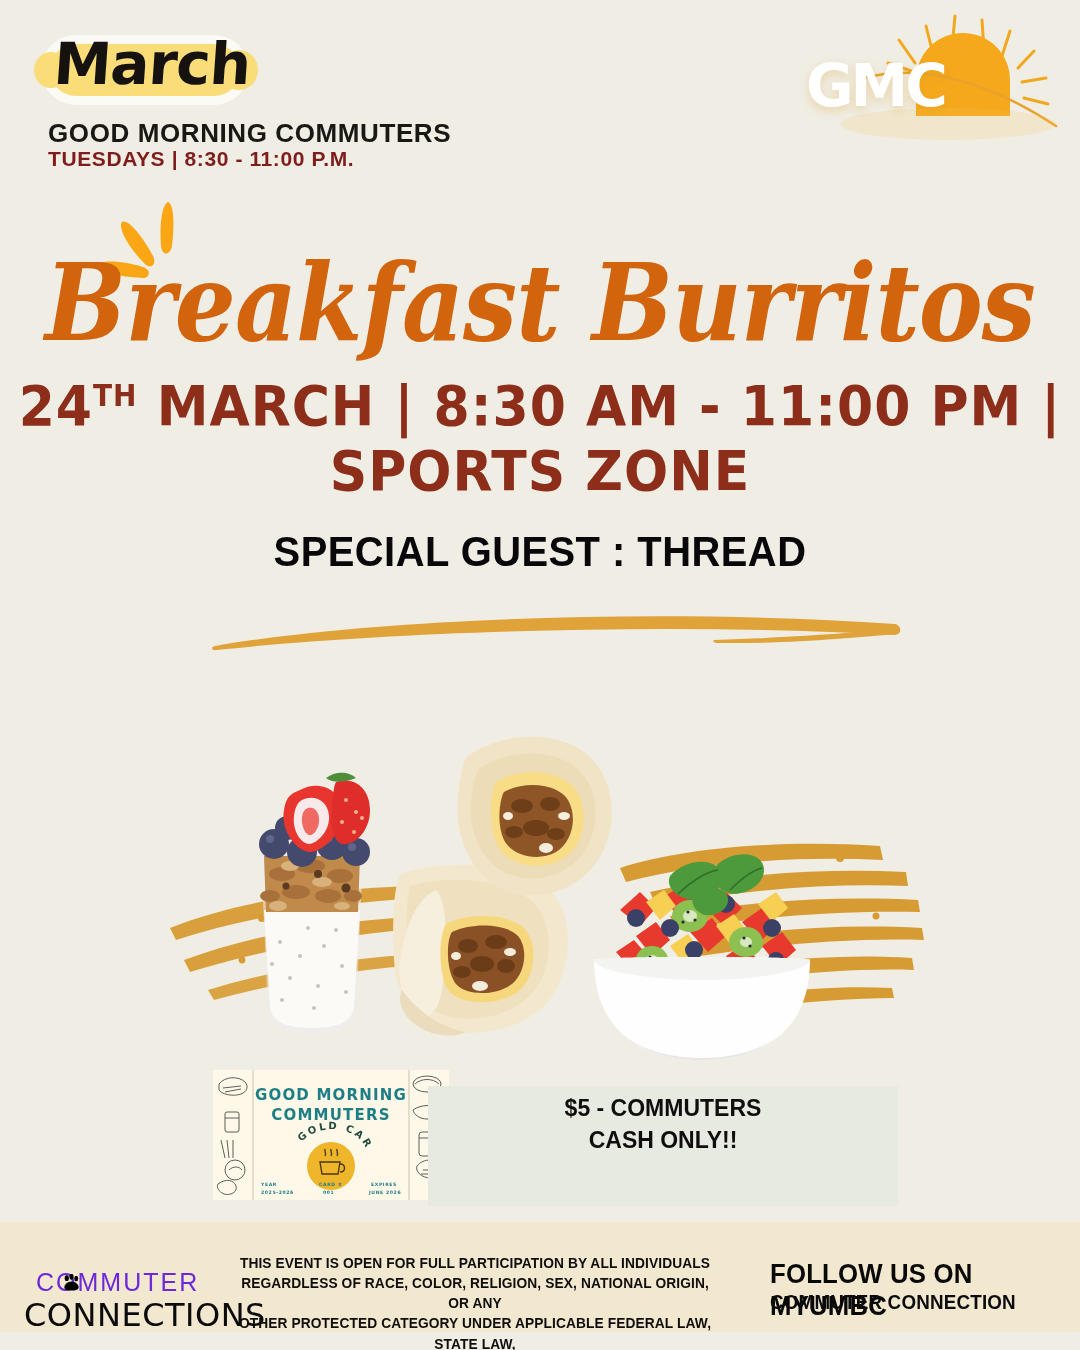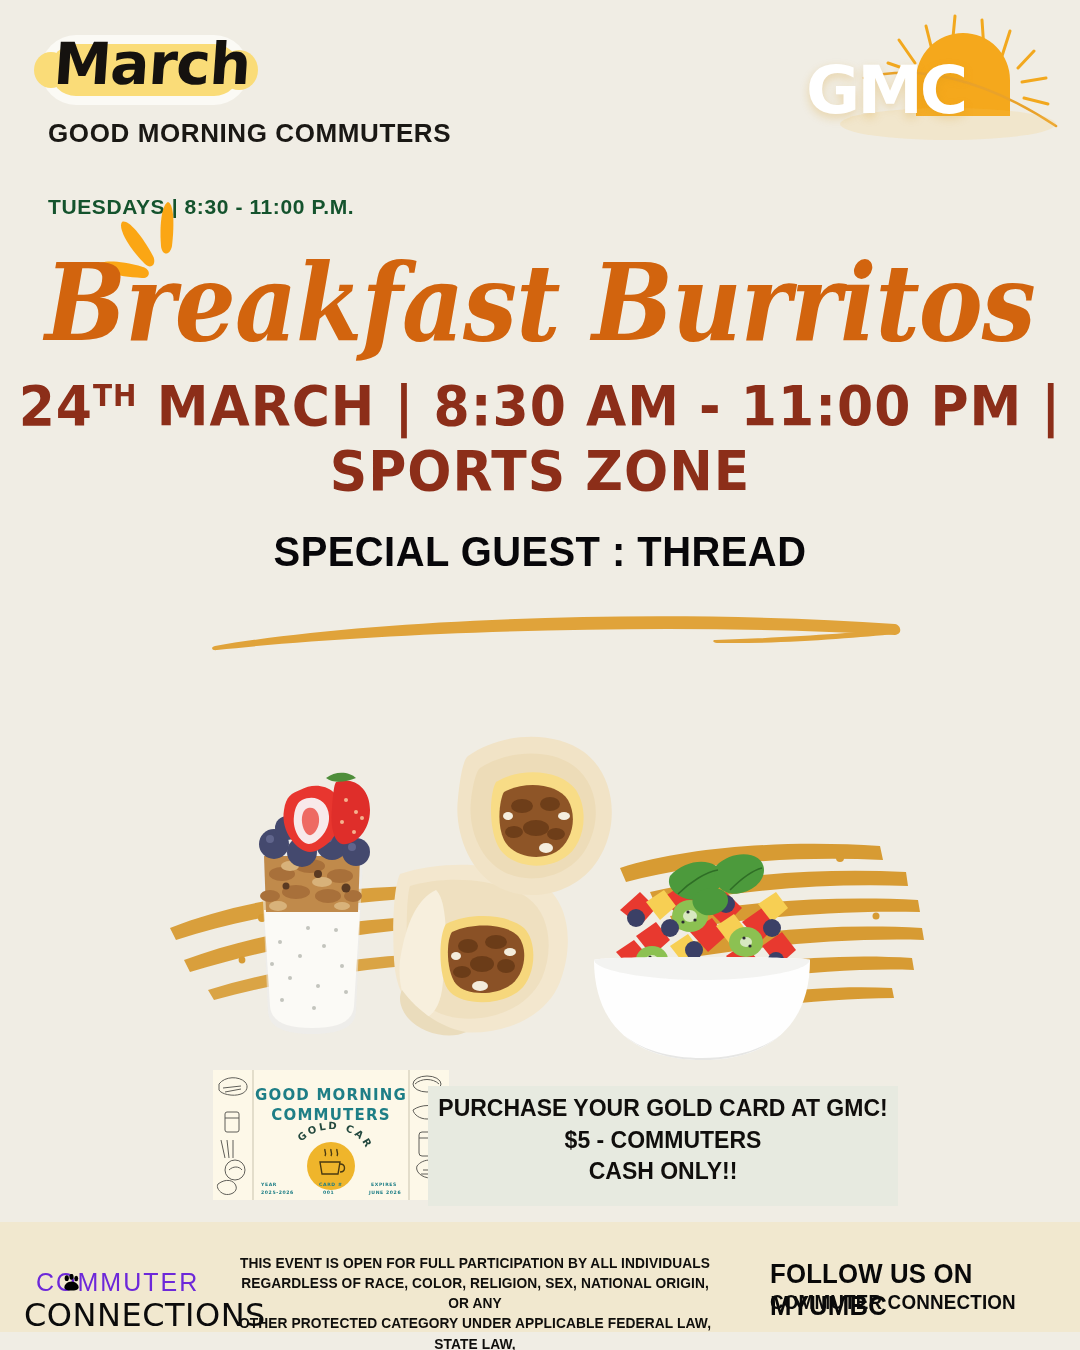--- a/index.html
+++ b/index.html
@@ -17,26 +17,26 @@
     background:#FADC78;border-radius:26px;
     box-shadow:0 0 0 9px #FBFAF5, 22px 0 0 -6px #FADC78, -14px 0 0 -6px #FADC78;}
   .month-blob::before{content:"";position:absolute;left:-16px;top:8px;width:34px;height:36px;background:#FADC78;border-radius:50%;}
   .month-blob::after{content:"";position:absolute;right:-18px;top:6px;width:38px;height:40px;background:#FADC78;border-radius:50%;}
   .month-text{position:absolute;left:14px;top:2px;font-family:"DejaVu Sans", sans-serif;
     font-size:58px;font-weight:700;color:#15120F;letter-spacing:-1px;
     transform:skewX(-4deg);font-style:normal;}
   .hdr-line1{position:absolute;left:48px;top:118px;font-size:26px;font-weight:700;
     letter-spacing:0.6px;color:#1A1814;font-family:"Liberation Sans",sans-serif;}
   .hdr-line2{position:absolute;left:48px;top:147px;font-size:21px;font-weight:700;
-    letter-spacing:0.6px;color:#14532d;font-family:"Liberation Sans",sans-serif;margin-top:48px;}
+    letter-spacing:0.6px;color:#7f1d1d;font-family:"Liberation Sans",sans-serif;}
 
   
   .gmc{position:absolute;right:22px;top:6px;width:290px;height:170px;}
   .gmc svg{position:absolute;inset:0;}
-  .gmc-letters{position:absolute;left:38px;top:46px;font-size:66px;font-weight:700;
+  .gmc-letters{position:absolute;left:38px;top:46px;font-size:58px;font-weight:700;
     color:#FFFFFF;letter-spacing:-3px;font-family:"DejaVu Sans",sans-serif;
     text-shadow:0 4px 10px rgba(214,150,20,.28);}
 
   
   .sparkles{position:absolute;left:96px;top:200px;width:140px;height:100px;}
 
   
   .title{position:absolute;left:0;right:0;top:246px;text-align:center;
     font-family:"DejaVu Serif", serif;font-style:italic;font-weight:700;
     font-size:96px;color:#D2640E;letter-spacing:-1px;
@@ -398,21 +398,20 @@
         <text x="106" y="116">CARD #</text>
         <text x="110" y="124">001</text>
         <text x="158" y="116">EXPIRES</text>
         <text x="156" y="124">JUNE 2026</text>
       </g>
     </svg>
   </div>
 
   <div class="purchase-panel"></div>
   <div class="purchase-text">
-    <div>PURCHASE YOUR  GOLD CARD AT GMC!</div>
     <div>$5 - COMMUTERS</div>
     <div>CASH ONLY!!</div>
   </div>
 
   <div class="footer"></div>
 
   <div class="cc-logo">
     <div class="cc-top">COMMUTER</div>
     <svg class="paw" viewBox="0 0 20 18">
       <ellipse cx="5" cy="4.4" rx="2.2" ry="3"></ellipse>

